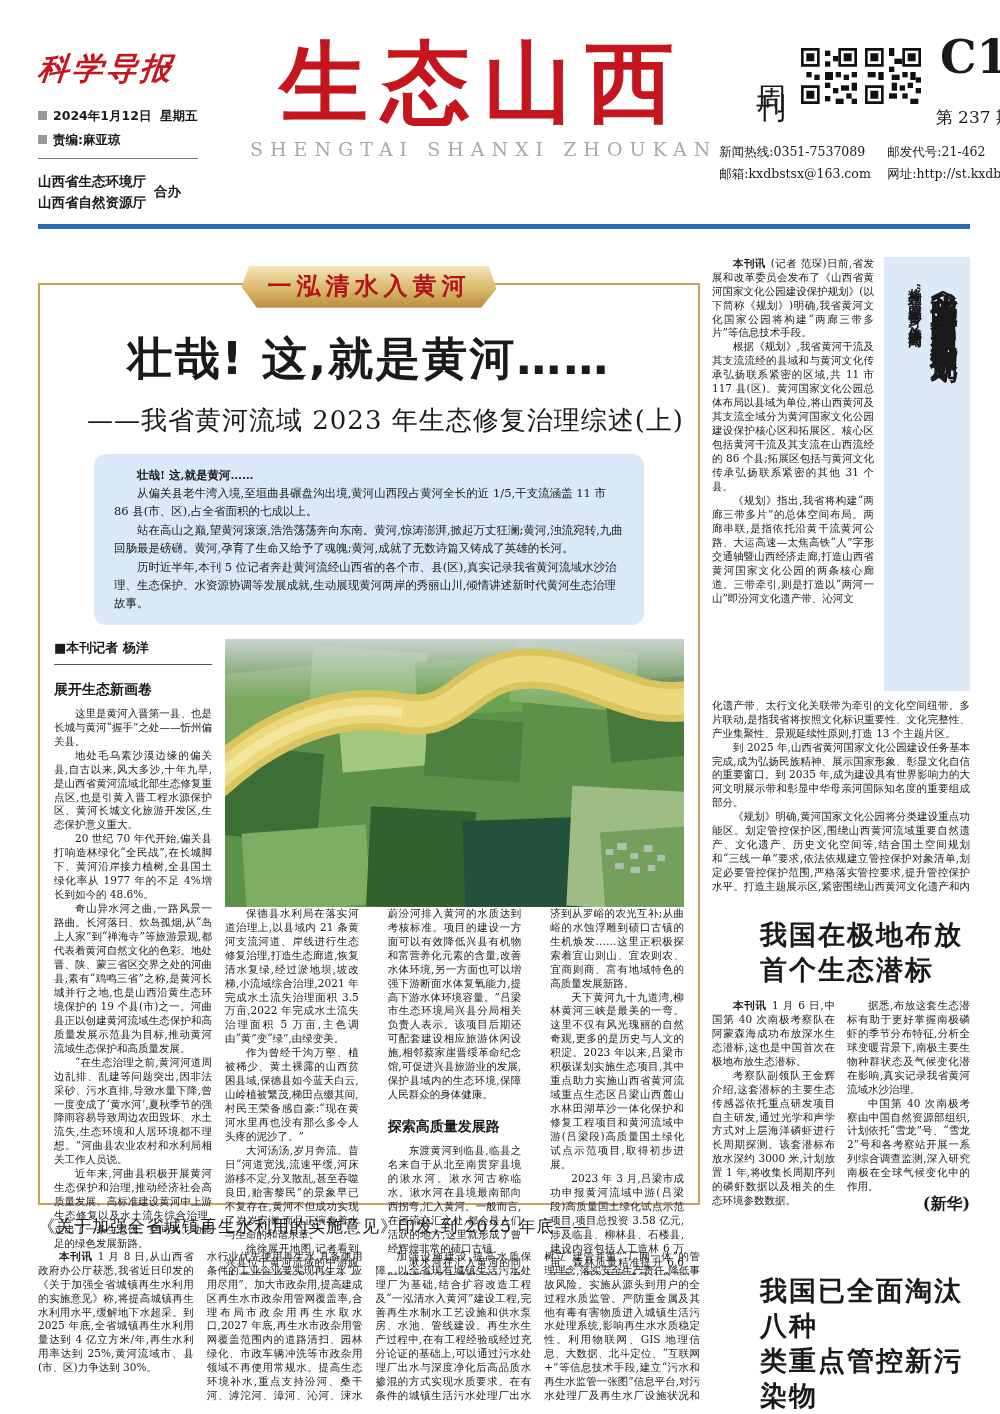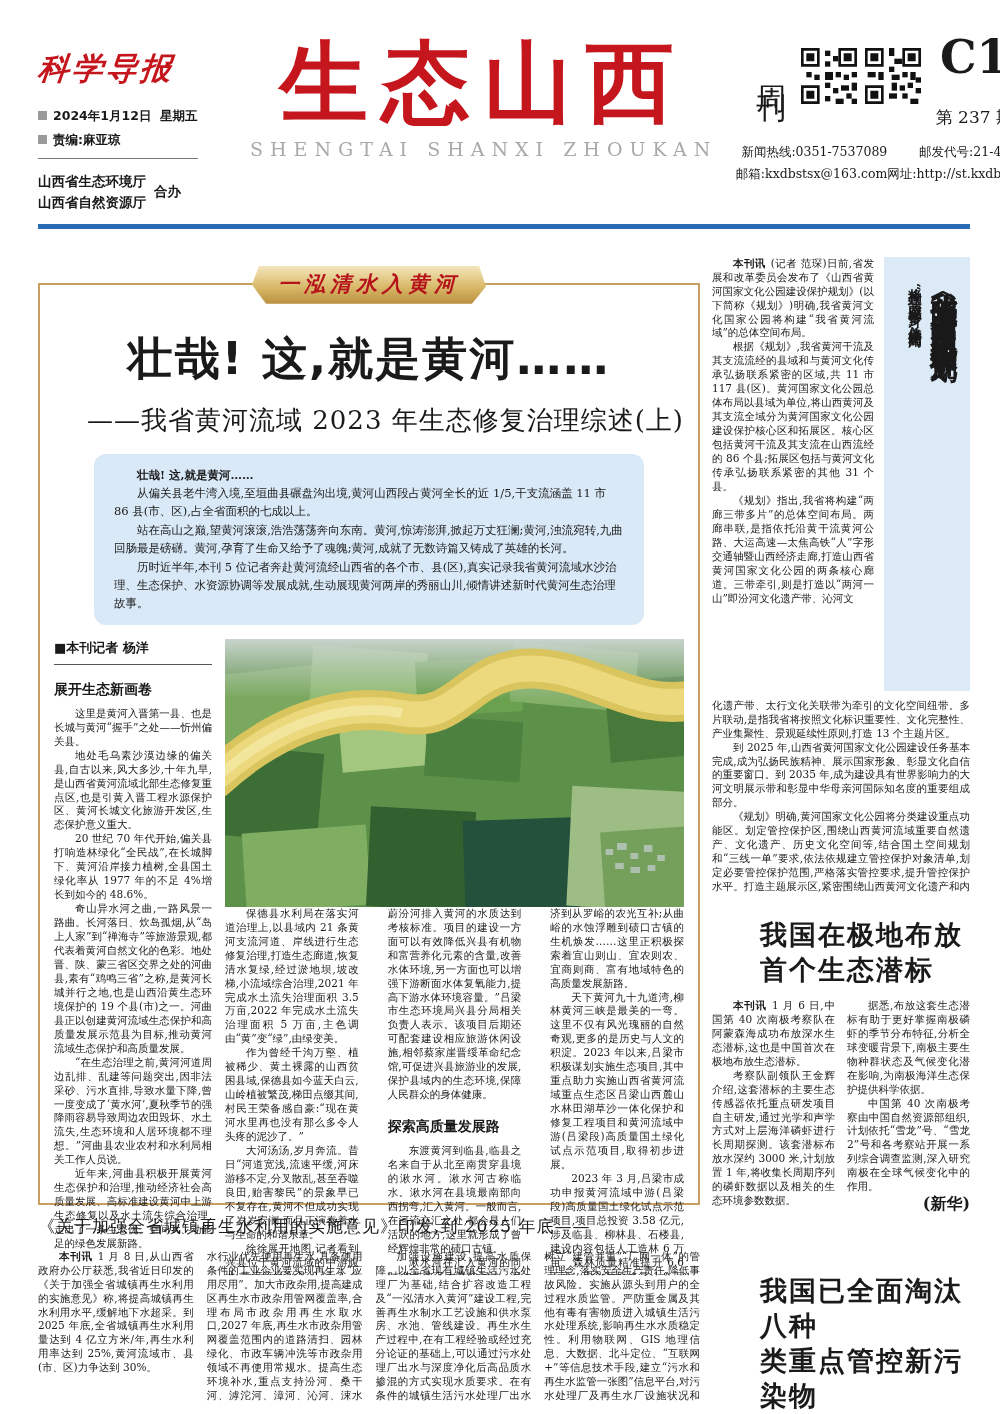--- a/index.html
+++ b/index.html
@@ -25,37 +25,37 @@
   .masthead-pinyin { color:#a9a9a9; font-size:19px; letter-spacing:7px; margin-top:10px; white-space:nowrap; }
   .hdr-right { width:300px; flex:none; display:flex; flex-direction:column; }
   .hdr-right-top { display:flex; align-items:flex-start; justify-content:flex-end; gap:10px; }
   .weekly { writing-mode:vertical-rl; font-size:30px; letter-spacing:8px; margin-top:28px; font-weight:500; }
   .qr-wrap { display:flex; gap:8px; margin-top:14px; }
   .qr { width:56px; height:56px; }
   .pagecode-col { width:86px; text-align:center; }
   .page-code { font-size:46px; font-weight:bold; line-height:1; }
   .issue { font-size:17px; margin-top:26px; white-space:nowrap; }
   .contact { margin-top:12px; font-size:12.5px; line-height:1.75; white-space:nowrap; text-align:right; }
-  .contact .row span { display:inline-block; text-align:right; }
+  .contact .row span { display:inline-block; text-align:left; }
   .contact .c1 { width:168px; }
   .contact .c2 { width:130px; }
   .blue-rule { height:5px; background:#2a6cb3; margin-top:10px; }
 
   
   .content { display:flex; gap:12px; margin-top:28px; }
   .left-zone { width:662px; flex:none; }
   .right-zone { flex:1; padding-top:0; }
 
   
   .main-box { border:2px solid #c79f62; position:relative; padding:26px 14px 8px; height:922px; margin-top:26px; overflow:visible; }
   .banner { position:absolute; top:-19px; left:50%; transform:translateX(-50%);
             background:linear-gradient(180deg,#f3e6bb 0%,#d9b96a 55%,#b98f3e 100%);
             padding:4px 26px 6px; clip-path:polygon(3% 0,97% 0,100% 55%,94% 100%,6% 100%,0 50%);
             white-space:nowrap; }
-  .banner-text { color:#b5121b; font-size:21px; font-weight:bold; font-style:italic; letter-spacing:5px; }
+  .banner-text { color:#b5121b; font-size:24px; font-weight:bold; letter-spacing:5px; }
   .headline { text-align:center; font-family:"DejaVu Sans","Liberation Sans",sans-serif;
               font-size:45px; font-weight:900; letter-spacing:2px; margin-top:18px; }
   .deck { text-align:right; font-size:26px; margin-top:14px; letter-spacing:1px; }
   .intro-box { background:#d9e9f7; border-radius:12px; margin:16px 40px 0; padding:12px 20px;
                font-size:11.5px; line-height:1.6; }
   .intro-box p { text-indent:2em; }
   .intro-box p.first { font-weight:bold; }
 
   .columns { display:flex; gap:13px; margin-top:14px; height:648px; overflow:hidden; }
   .col-1 { width:158px; flex:none; overflow:hidden; }
@@ -306,21 +306,21 @@
           </div>
         </div>
       </div>
     </div>
 
     <div class="right-zone">
 
       <div>
         <div class="plan-top">
           <div class="plan-body">
-            <p class="bp"><b class="lead">本刊讯</b><span>(记者 范琛)日前,省发展和改革委员会发布了《山西省黄河国家文化公园建设保护规划》(以下简称《规划》)明确,我省黄河文化国家公园将构建“我省黄河流域”的总体空间布局。</span></p>
+            <p class="bp"><b class="lead">本刊讯</b><span>(记者 范琛)日前,省发展和改革委员会发布了《山西省黄河国家文化公园建设保护规划》(以下简称《规划》)明确,我省黄河文化国家公园将构建“两廊三带多片”等信息技术手段。</span></p>
             <p class="bp">根据《规划》,我省黄河干流及其支流流经的县域和与黄河文化传承弘扬联系紧密的区域,共 11 市 117 县(区)。黄河国家文化公园总体布局以县域为单位,将山西黄河及其支流全域分为黄河国家文化公园建设保护核心区和拓展区。核心区包括黄河干流及其支流在山西流经的 86 个县;拓展区包括与黄河文化传承弘扬联系紧密的其他 31 个县。</p>
             <p class="bp">《规划》指出,我省将构建“两廊三带多片”的总体空间布局。两廊串联,是指依托沿黄干流黄河公路、大运高速—太焦高铁“人”字形交通轴暨山西经济走廊,打造山西省黄河国家文化公园的两条核心廊道。三带牵引,则是打造以“两河一山”即汾河文化遗产带、沁河文</p>
           </div>
           <div class="v-title-block">
             <div class="v-main-title">我省印发《山西省黄河国家文化公园建设保护规划》</div>
             <div class="v-subtitle">将构建“两廊三带多片”总体空间布局</div>
           </div>
         </div>
         <div class="plan-wide">
           <p class="bp cont">化遗产带、太行文化关联带为牵引的文化空间纽带。多片联动,是指我省将按照文化标识重要性、文化完整性、产业集聚性、景观延续性原则,打造 13 个主题片区。</p>
@@ -333,21 +333,21 @@
         <div class="sans-title">
           <div>我国在极地布放</div>
           <div>首个生态潜标</div>
         </div>
         <div class="two-cols buoy-cols">
           <div class="tc">
             <p class="bp"><b class="lead">本刊讯</b><span>1 月 6 日,中国第 40 次南极考察队在阿蒙森海成功布放深水生态潜标,这也是中国首次在极地布放生态潜标。</span></p>
             <p class="bp">考察队副领队王金辉介绍,这套潜标的主要生态传感器依托重点研发项目自主研发,通过光学和声学方式对上层海洋磷虾进行长周期探测。该套潜标布放水深约 3000 米,计划放置 1 年,将收集长周期序列的磷虾数据以及相关的生态环境参数数据。</p>
           </div>
           <div class="tc">
-            <p class="bp">据悉,布放这套生态潜标有助于更好掌握南极磷虾的季节分布特征,分析全球变暖背景下,南极主要生物种群状态及气候变化潜在影响,为南极海洋生态保护提供科学依据。</p>
+            <p class="bp">据悉,布放这套生态潜标有助于更好掌握南极磷虾的季节分布特征,分析全球变暖背景下,南极主要生物种群状态及气候变化潜在影响,真实记录我省黄河流域水沙治理。</p>
             <p class="bp">中国第 40 次南极考察由中国自然资源部组织,计划依托“雪龙”号、“雪龙 2”号和各考察站开展一系列综合调查监测,深入研究南极在全球气候变化中的作用。</p>
             <span class="credit">(新华)</span>
           </div>
         </div>
       </div>
 
       <div class="rz-article">
         <div class="sans-title">
           <div>我国已全面淘汰八种</div>
           <div>类重点管控新污染物</div>

